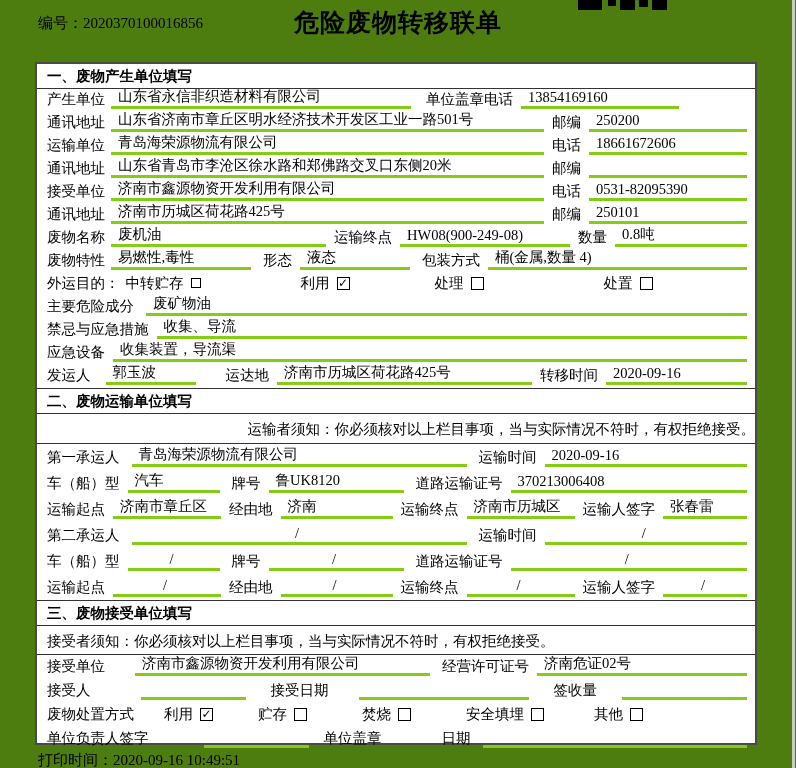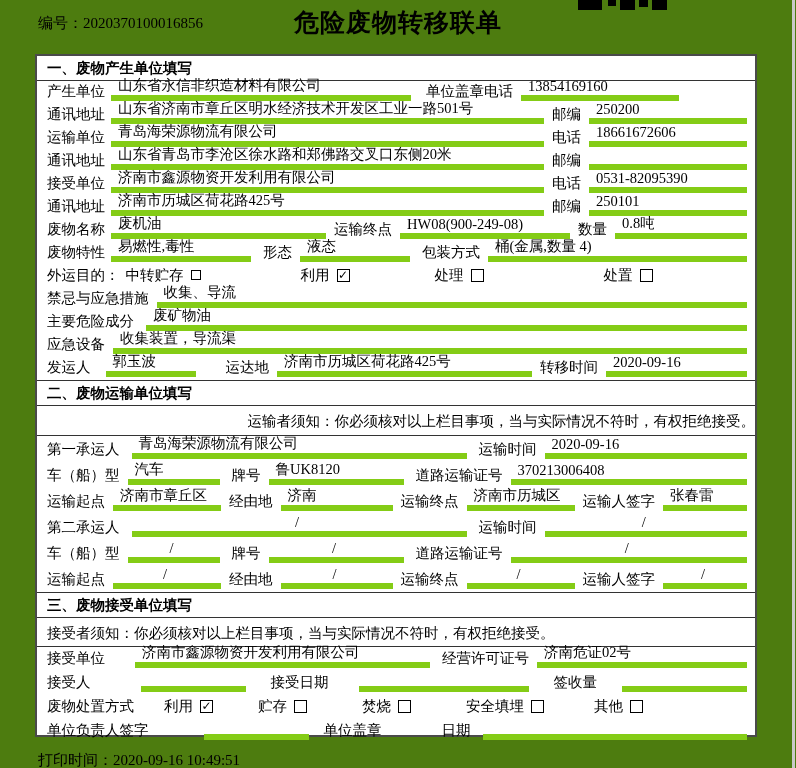--- a/index.html
+++ b/index.html
@@ -12,34 +12,34 @@
   .doc-title { position:absolute; left:0; right:0; top:6px; text-align:center;
     font-size:25px; font-weight:bold; letter-spacing:1px; }
   .qr { position:absolute; left:578px; top:0; width:90px; height:11px; }
   .qr div { position:absolute; background:#000; top:0; }
   .qr .b1{left:0;width:24px;height:10px;} .qr .b2{left:30px;width:8px;height:6px;}
   .qr .b3{left:42px;width:15px;height:10px;} .qr .b4{left:61px;width:9px;height:7px;}
   .qr .b5{left:74px;width:15px;height:10px;}
   .page-edge { position:absolute; right:1px; top:0; width:3px; height:768px; background:#c9c9c9; }
 
   
-  .box { position:absolute; left:35px; top:54px; width:722px; height:683px;
+  .box { position:absolute; left:35px; top:62px; width:722px; height:683px;
     border:2px solid #4a4a4a; background:#fff; }
 
   .sec-h { font-weight:bold; font-size:14.5px; padding:3px 0 2px 10px;
     border-bottom:1px solid #333; white-space:nowrap; }
   .sec-h.mid { border-top:1px solid #333; }
   .note { font-size:14.5px; padding:6px 0 0 10px; border-bottom:1px solid #333;
     white-space:nowrap; }
   .note.h30 { height:30px;text-align:right; } .note.h29 { height:29px; }
 
   .r { display:flex; align-items:flex-end; padding:0 8px 3px 10px; font-size:14.5px; }
   .r1x { height:23px; } .r2x { height:26px; } .r3x { height:24px; }
   .lbl { white-space:nowrap; flex:0 0 auto; }
-  .u { border-bottom:6px solid #84cc16; padding:0 4px 0 7px; white-space:nowrap;
+  .u { border-bottom:3px solid #84cc16; padding:0 4px 0 7px; white-space:nowrap;
     overflow:hidden; flex:0 0 auto; min-height:17px; }
   .fill { flex:1 1 auto; }
   .tc { text-align:center; padding-left:0; }
   .ml6{margin-left:6px;} .ml8{margin-left:8px;} .ml12{margin-left:12px;}
   .ml15{margin-left:15px;} .ml25{margin-left:25px;} .ml30{margin-left:30px;}
   .ml45{margin-left:45px;} .ml50{margin-left:50px;} .ml55{margin-left:55px;}
   .ml75{margin-left:75px;} .ml85{margin-left:85px;}
   .ml100{margin-left:100px;} .ml120{margin-left:120px;}
   .gap { flex:0 0 auto; }
 
@@ -147,27 +147,27 @@
         <span class="lbl">处理</span>
         <span class="cb"></span>
       </span>
       <span class="cbwrap ml120">
         <span class="lbl">处置</span>
         <span class="cb"></span>
       </span>
     </div>
 
     <div class="r r1x">
+      <span class="lbl">主要危险成分</span>
+      <span class="u ml12 fill">废矿物油</span>
+    </div>
+
+    <div class="r r1x">
       <span class="lbl">禁忌与应急措施</span>
       <span class="u ml8 fill">收集、导流</span>
-    </div>
-
-    <div class="r r1x">
-      <span class="lbl">主要危险成分</span>
-      <span class="u ml12 fill">废矿物油</span>
     </div>
 
     <div class="r r1x">
       <span class="lbl">应急设备</span>
       <span class="u ml8 fill">收集装置，导流渠</span>
     </div>
 
     <div class="r r1x">
       <span class="lbl">发运人</span>
       <span class="u ml15" style="width:90px">郭玉波</span>

